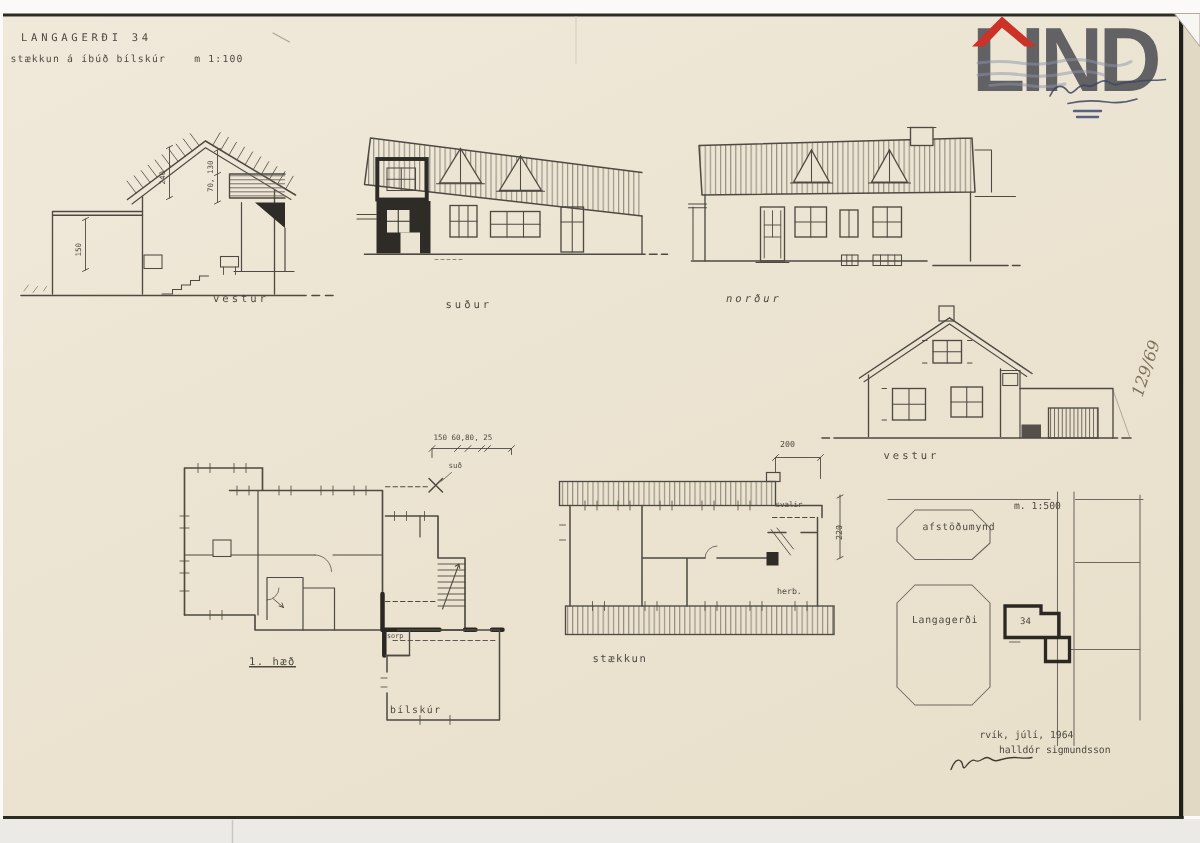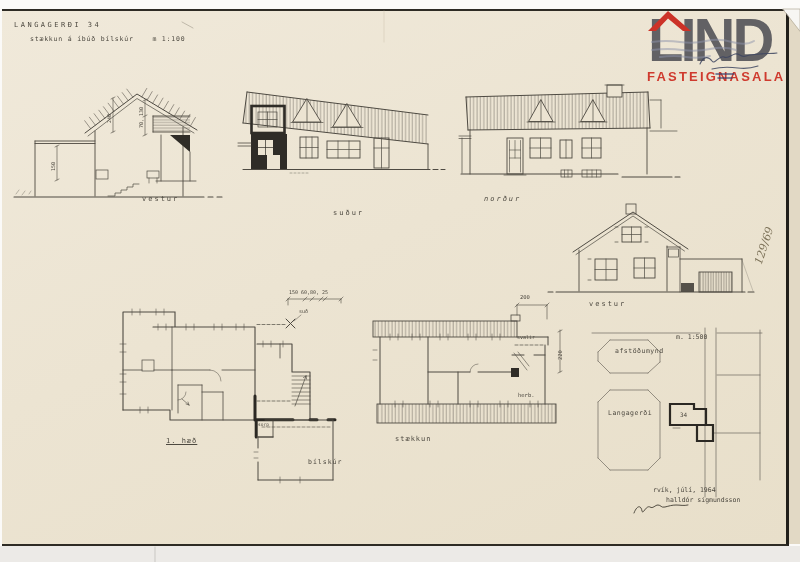--- a/index.html
+++ b/index.html
@@ -203,38 +203,37 @@
       <g>
         <path d="M182,22 L193,28" stroke="#7d7668" stroke-width="0.7" opacity="0.6"></path>
         <path d="M384,11 V42" stroke="#cfc6b2" stroke-width="1" opacity="0.5"></path>
         <path d="M155,547 V562" stroke="#c9c7c3" stroke-width="1"></path>
         <polygon points="783,9 800,9 800,31" fill="#f7f6f3" stroke="#b3ab9a" stroke-width="0.7"></polygon>
       </g>
     </g>
   </svg>
 
   <div class="brand">LIND</div>
-  <div class="tagline">FASTEIGNASALA</div>
   <svg class="roof" width="48" height="24" viewBox="0 0 48 24">
     <polygon points="2,22 22,2 45,22 37,22 22,9.5 10,22" fill="#cc3227"></polygon>
   </svg>
 
   <div class="lbl" style="left:14px;top:22px;font-size:7px;letter-spacing:2.5px;">LANGAGERÐI  34</div>
-  <div class="lbl" style="left:30px;top:36px;font-size:6.5px;letter-spacing:0.8px;">
+  <div class="lbl" style="left:7px;top:36px;font-size:6.5px;letter-spacing:0.8px;">
     <span>stækkun á íbúð  bílskúr</span>
     <span style="margin-left:14px;">m 1:100</span>
   </div>
 
   <div class="lbl" style="left:142px;top:196px;font-size:7px;letter-spacing:2px;text-align:right;">vestur</div>
-  <div class="lbl" style="left:297px;top:210px;font-size:7px;letter-spacing:2px;margin-left:36px;">suður</div>
+  <div class="lbl" style="left:297px;top:200px;font-size:7px;letter-spacing:2px;">suður</div>
   <div class="lbl" style="left:484px;top:196px;font-size:7px;letter-spacing:2px;font-style:italic;">norður</div>
   <div class="lbl" style="left:589px;top:301px;font-size:7px;letter-spacing:2px;">vestur</div>
 
   <div class="lbl" style="left:166px;top:438px;font-size:7px;letter-spacing:1px;text-decoration:underline;">1. hæð</div>
-  <div class="lbl" style="left:260px;top:459px;font-size:6.5px;letter-spacing:1px;padding-left:48px;">bílskúr</div>
+  <div class="lbl" style="left:260px;top:470px;font-size:6.5px;letter-spacing:1px;">bílskúr</div>
   <div class="lbl" style="left:395px;top:436px;font-size:7px;letter-spacing:1px;">stækkun</div>
   <div class="lbl" style="left:258px;top:423px;font-size:4.5px;">sorp</div>
   <div class="lbl" style="left:517px;top:335px;font-size:5px;">svalir</div>
   <div class="lbl" style="left:518px;top:392px;font-size:5.5px;">herb.</div>
   <div class="lbl" style="left:299px;top:309px;font-size:5px;">suð</div>
 
   <div class="lbl" style="left:289px;top:290px;font-size:5px;">150  60,80, 25</div>
   <div class="lbl" style="left:520px;top:294px;font-size:5.5px;">200</div>
   <div class="lbl rot" style="left:557px;top:360px;font-size:5.5px;">220</div>
   <div class="lbl rot" style="left:51px;top:171px;font-size:5px;">150</div>

